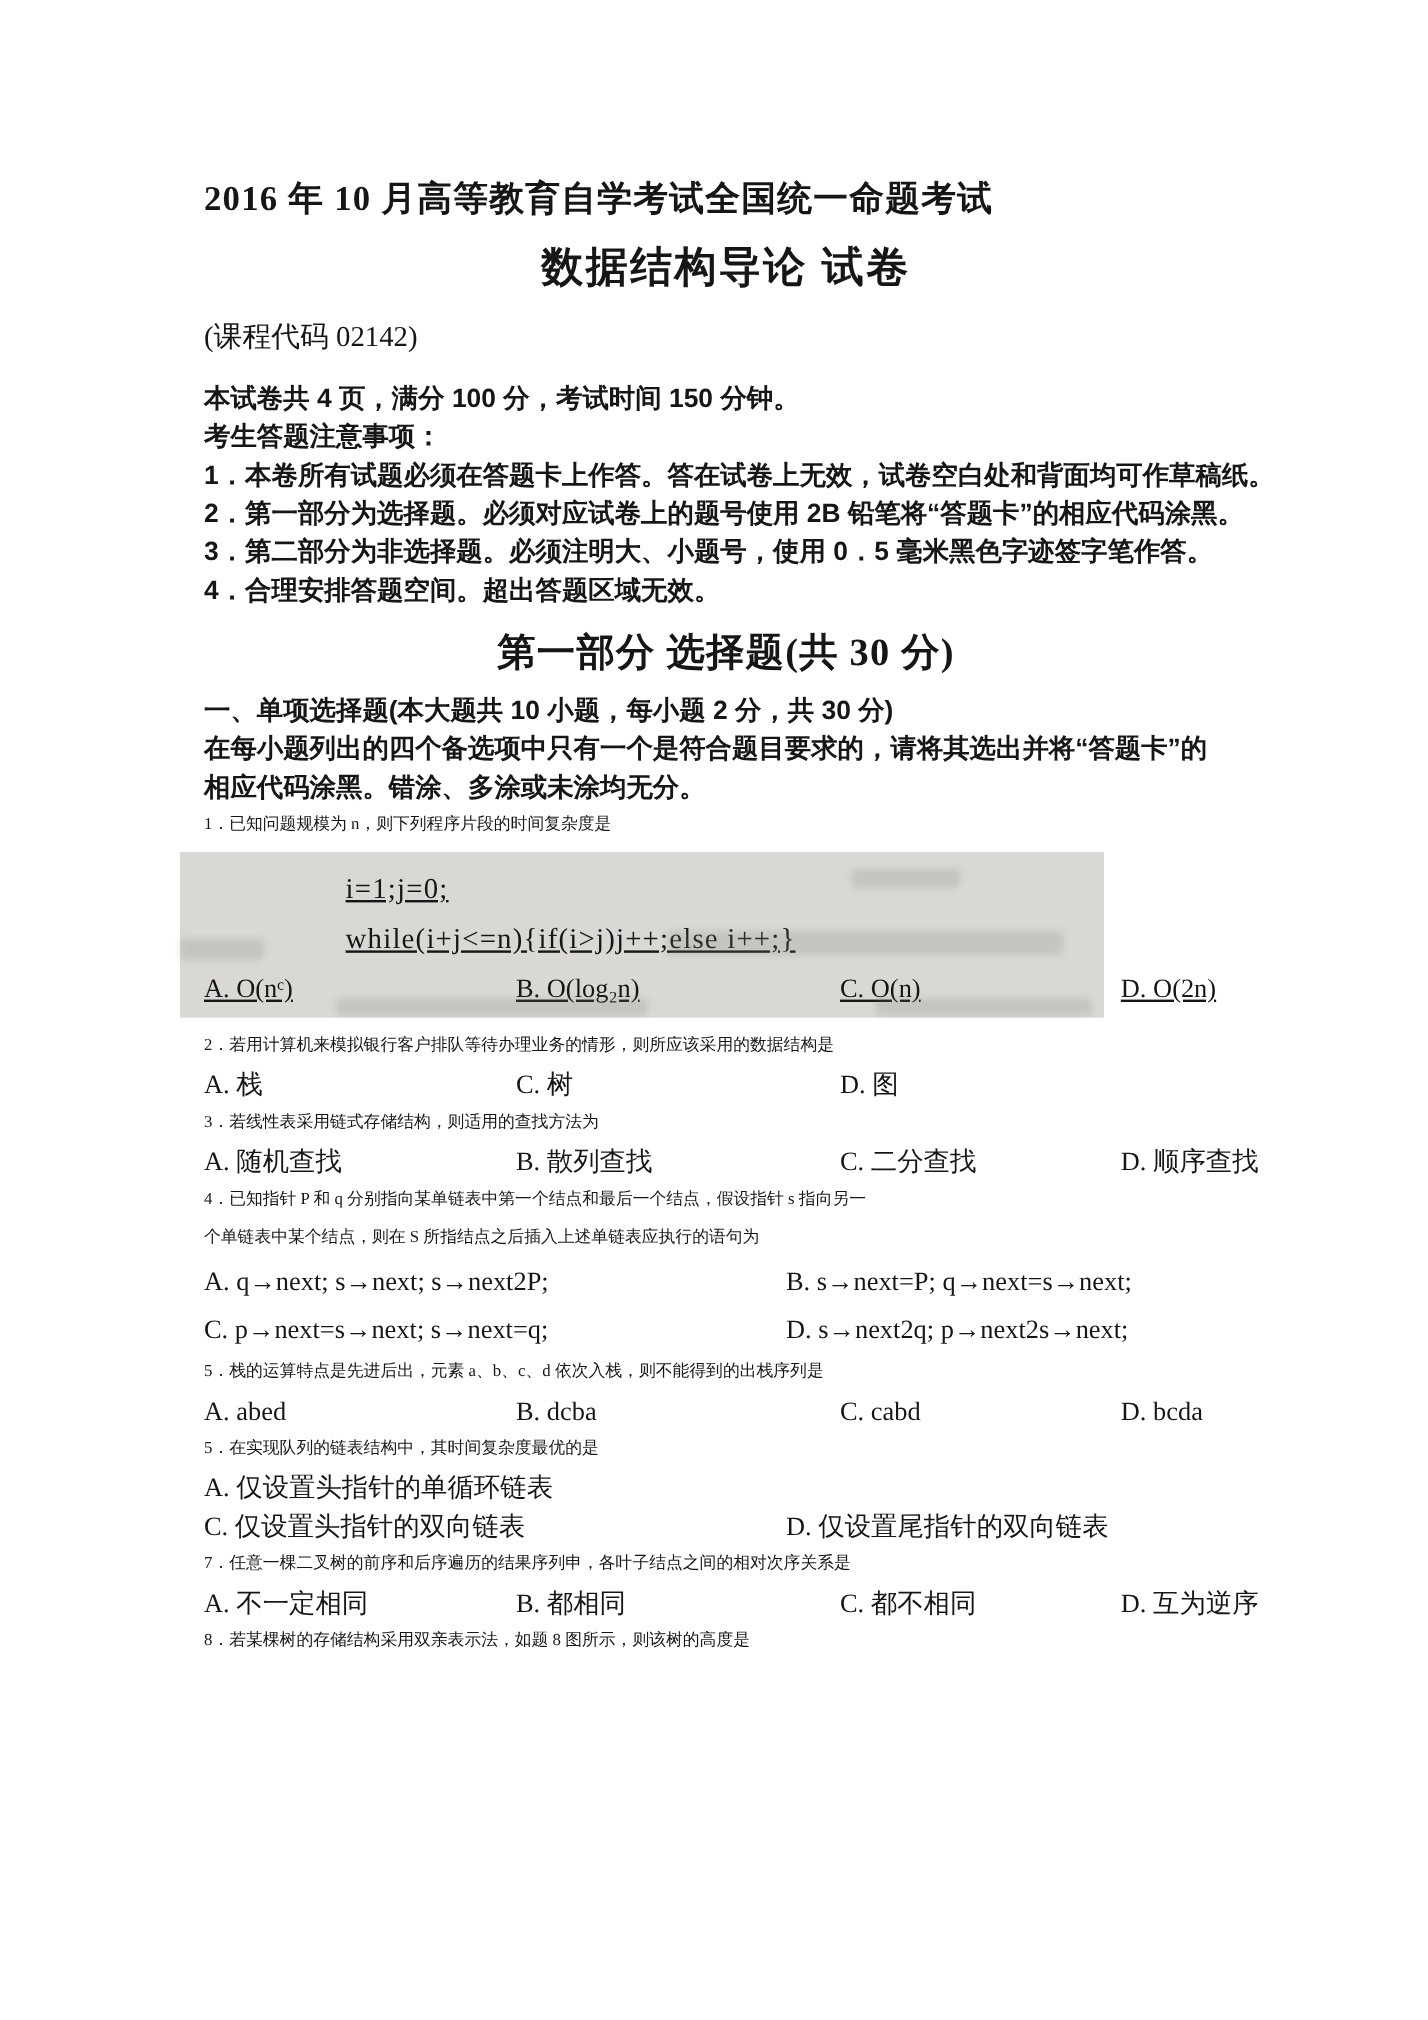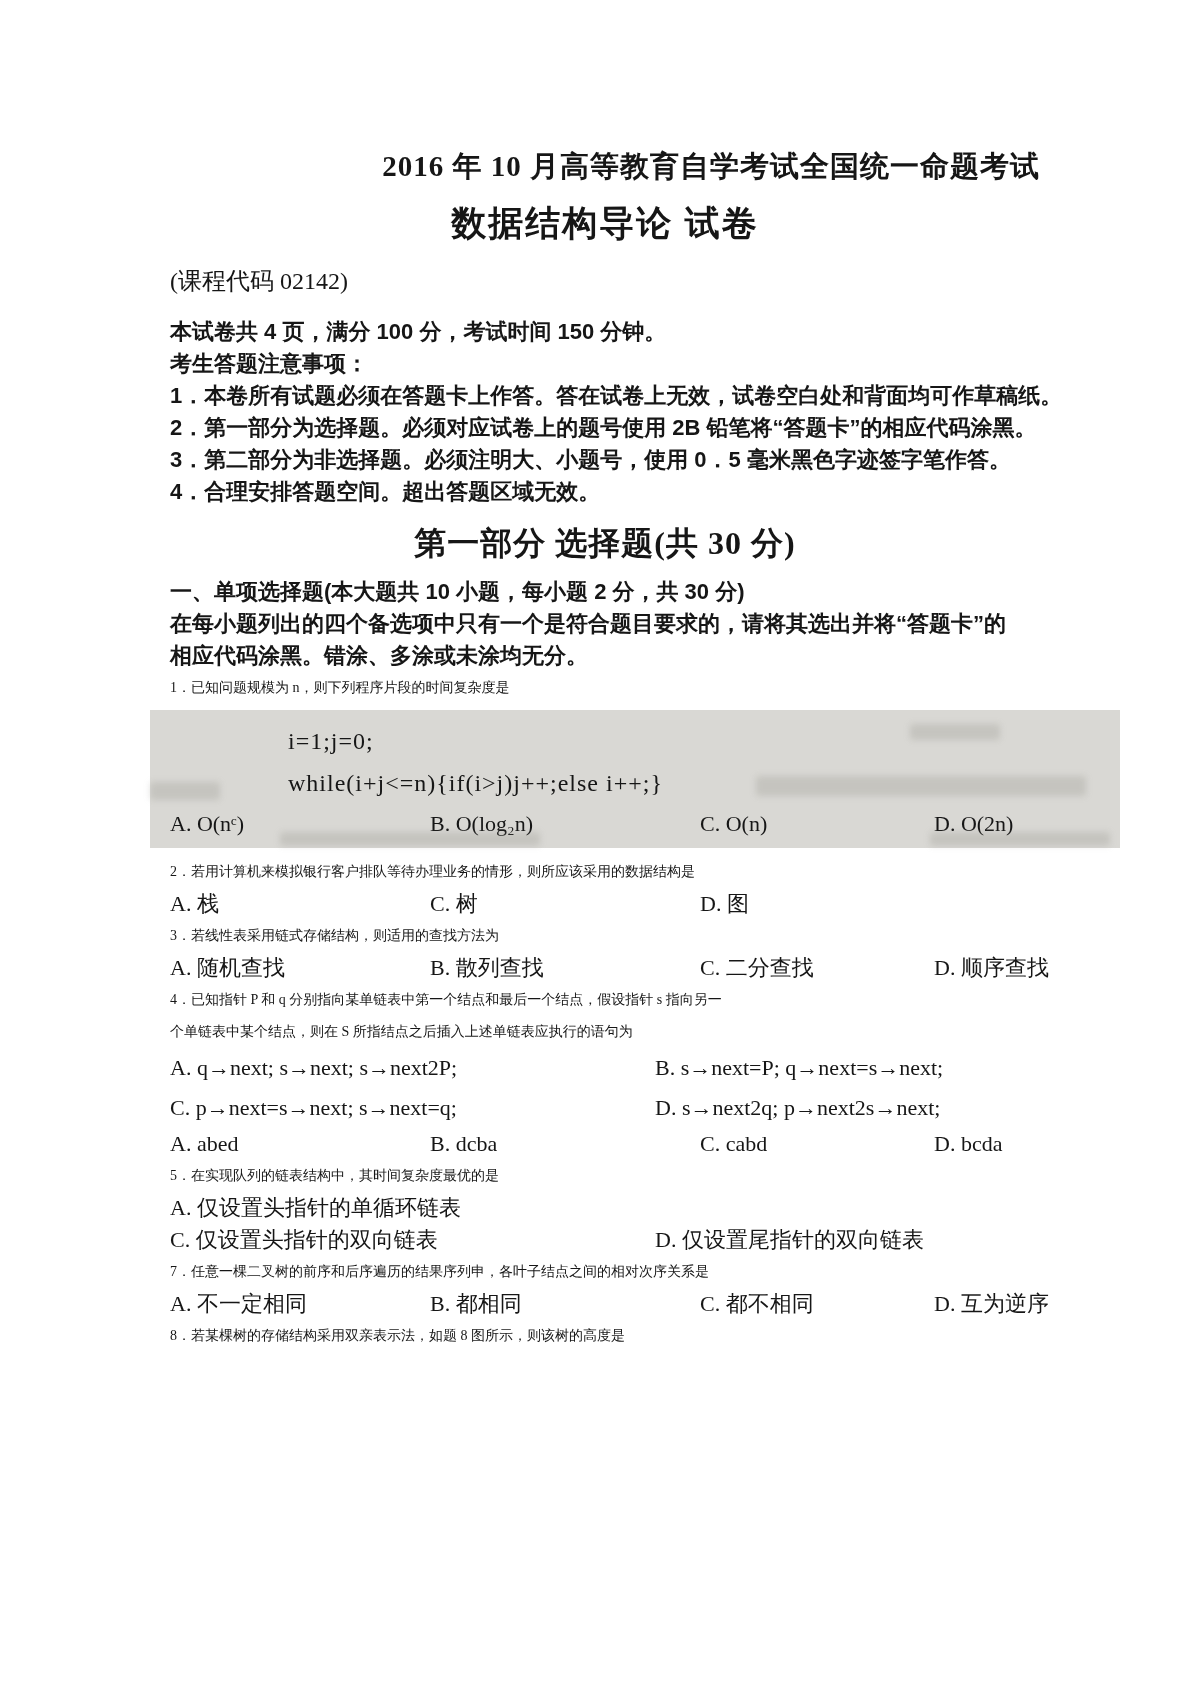--- a/index.html
+++ b/index.html
@@ -13,21 +13,21 @@
   }
   .page {
     position: relative;
     width: 1190px;
     height: 1683px;
     padding: 148px 150px 0 170px;
     background: #ffffff;
   }
   
   .h-line1 {
-    text-align: right;
+    text-align: left;
     font-size: 29px;
     font-weight: bold;
     letter-spacing: 1px;
     line-height: 36px;
   }
   .h-line2 {
     text-align: center;
     font-size: 35px;
     font-weight: bold;
     font-family: "Liberation Sans", "DejaVu Sans", sans-serif;
@@ -80,25 +80,26 @@
     line-height: 32px;
     white-space: nowrap;
     gap: 12px;
   }
   .opt-row.cols2 { grid-template-columns: 473px 1fr; }
   .opt-row.wide  { line-height: 40px; }
   
   .codebox {
     position: relative;
     margin-left: -20px;
-    width: 970px;
+    width: 770px;
     background: #d9d8d4;
     padding: 10px 0 8px 20px;
     margin-top: 6px;
     margin-bottom: 8px;
+    text-decoration: underline;
   }
   .code-line {
     margin-left: 118px;
     font-size: 24px;
     line-height: 42px;
     letter-spacing: 1px;
     white-space: nowrap;
   }
   .codebox .opt-row { margin-top: 4px; }
   .bleed {
@@ -184,20 +185,21 @@
       <span>A. q→next; s→next; s→next2P;</span>
       <span>B. s→next=P; q→next=s→next;</span>
     </div>
     <div class="opt-row cols2 wide">
       <span>C. p→next=s→next; s→next=q;</span>
       <span>D. s→next2q; p→next2s→next;</span>
     </div>
   </div>
 
   <div>
+    <div class="stem">5．栈的运算特点是先进后出，元素 a、b、c、d 依次入栈，则不能得到的出栈序列是</div>
     <div class="opt-row">
       <span>A. abed</span>
       <span>B. dcba</span>
       <span>C. cabd</span>
       <span>D. bcda</span>
     </div>
   </div>
 
   <div>
     <div class="stem">5．在实现队列的链表结构中，其时间复杂度最优的是</div>

